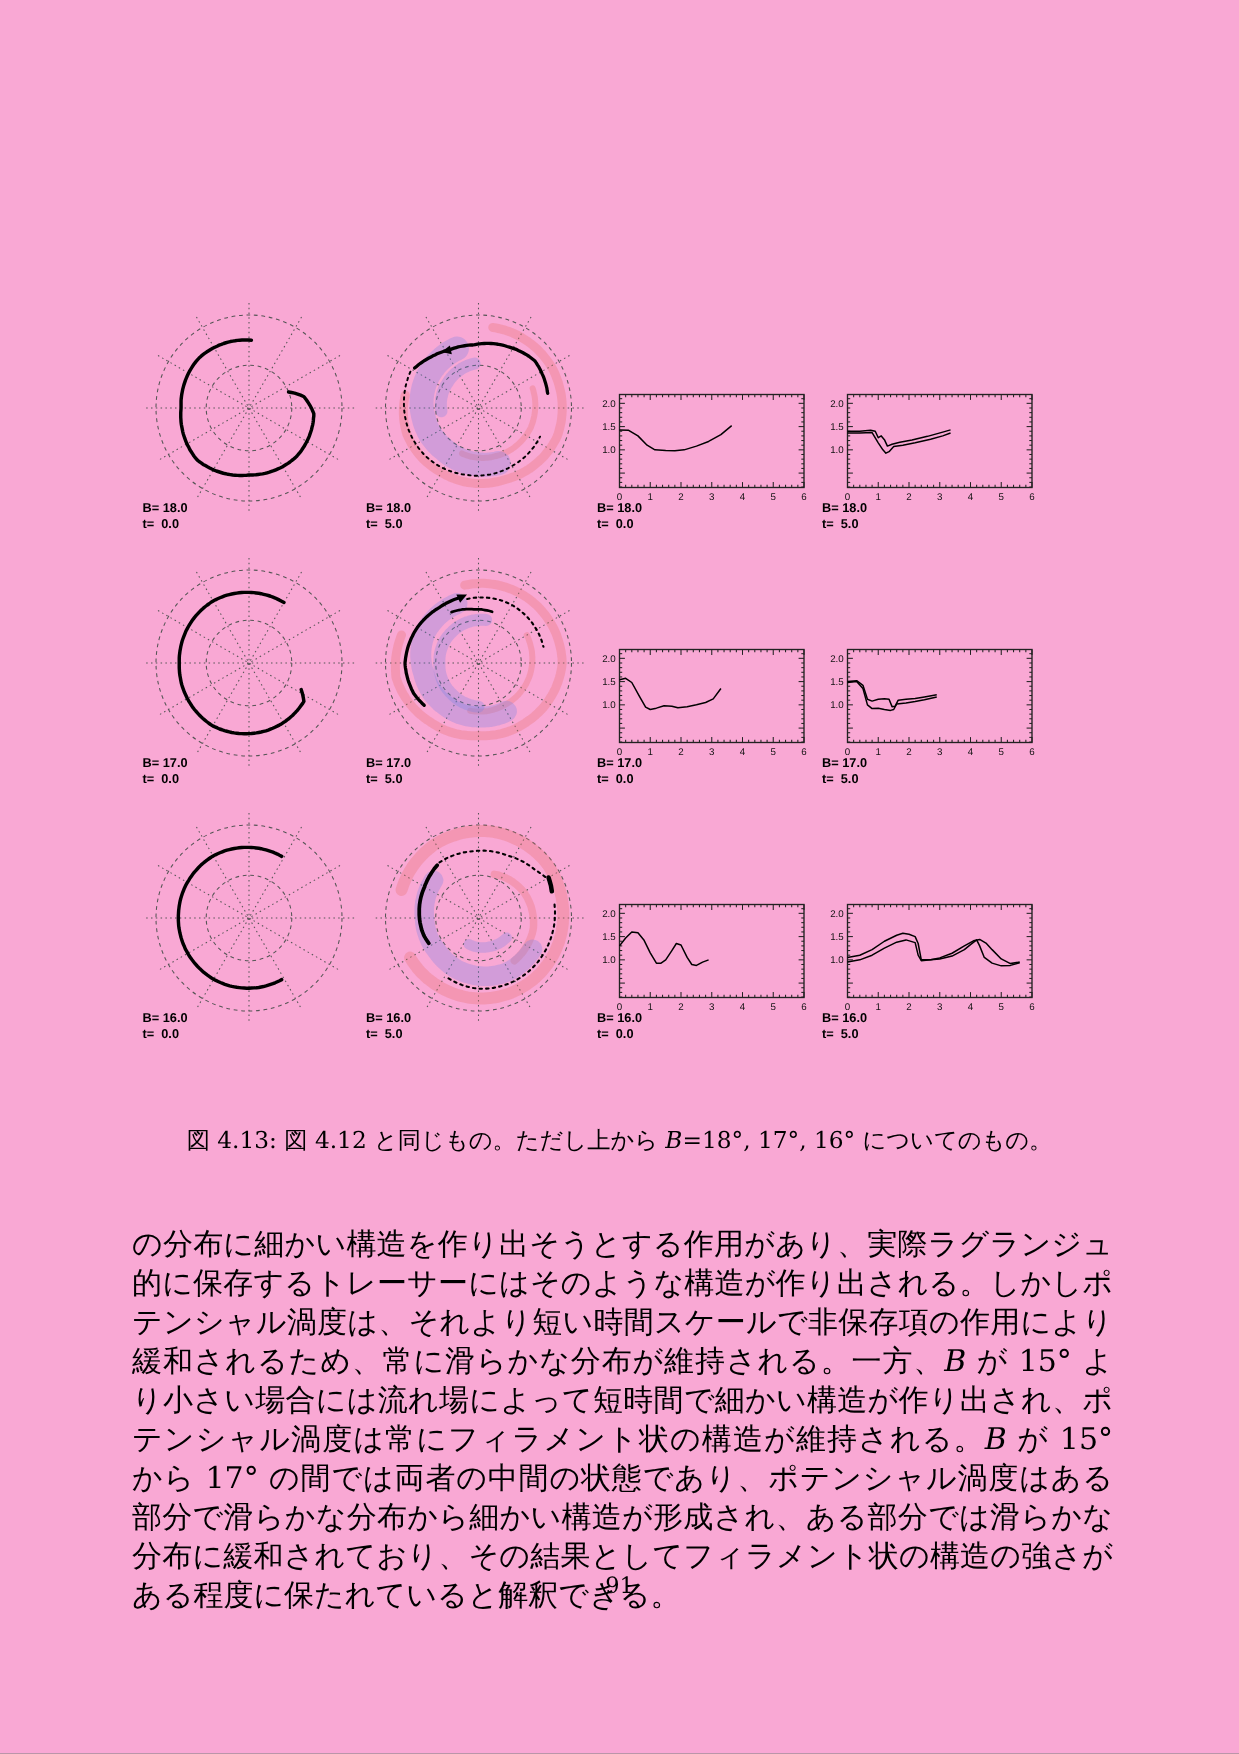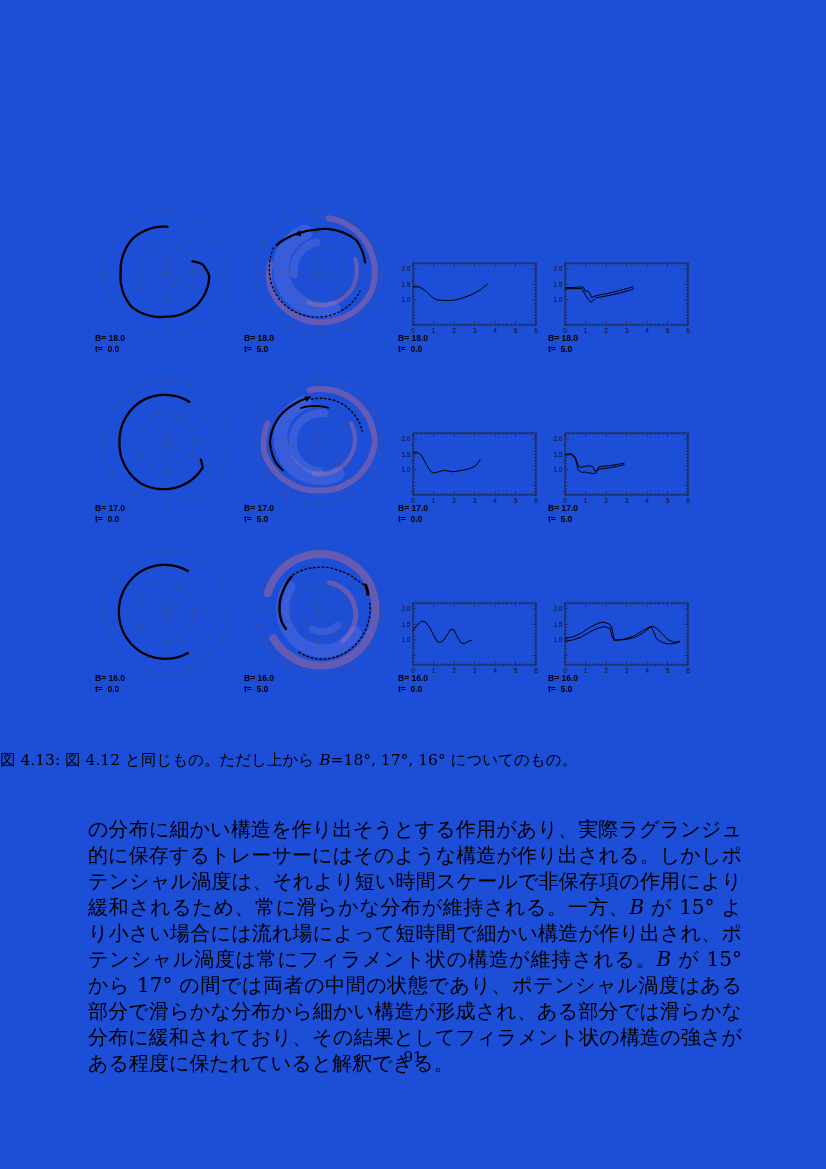--- a/index.html
+++ b/index.html
@@ -1,20 +1,20 @@
 <!DOCTYPE html>
 <html><head>
 <meta charset="utf-8">
 <style>
   html,body{margin:0;padding:0;background:#888;}
-  .page{position:relative;width:826px;height:1169px;background:#1d4ed8;overflow:hidden;
+  .page{position:relative;width:826px;height:1169px;background:#f9a8d4;overflow:hidden;
         font-family:"DejaVu Serif","Liberation Serif",serif;color:#000;}
   .figure-area{position:absolute;left:0;top:0;width:826px;height:760px;}
   .figure-area svg{position:absolute;left:0;top:0;}
-  .caption{position:absolute;left:0;top:749px;width:826px;text-align:left;
+  .caption{position:absolute;left:0;top:749px;width:826px;text-align:center;
            font-size:15.5px;line-height:22px;}
   .body-text{position:absolute;left:88px;top:816px;width:654px;font-size:20px;
              line-height:26px;text-align:justify;text-justify:inter-character;}
   .it{font-style:italic;}
   .page-number{position:absolute;left:0;top:1048px;width:826px;text-align:center;font-size:15px;}
 </style>
 </head>
 <body>
 
 <div class="page">

